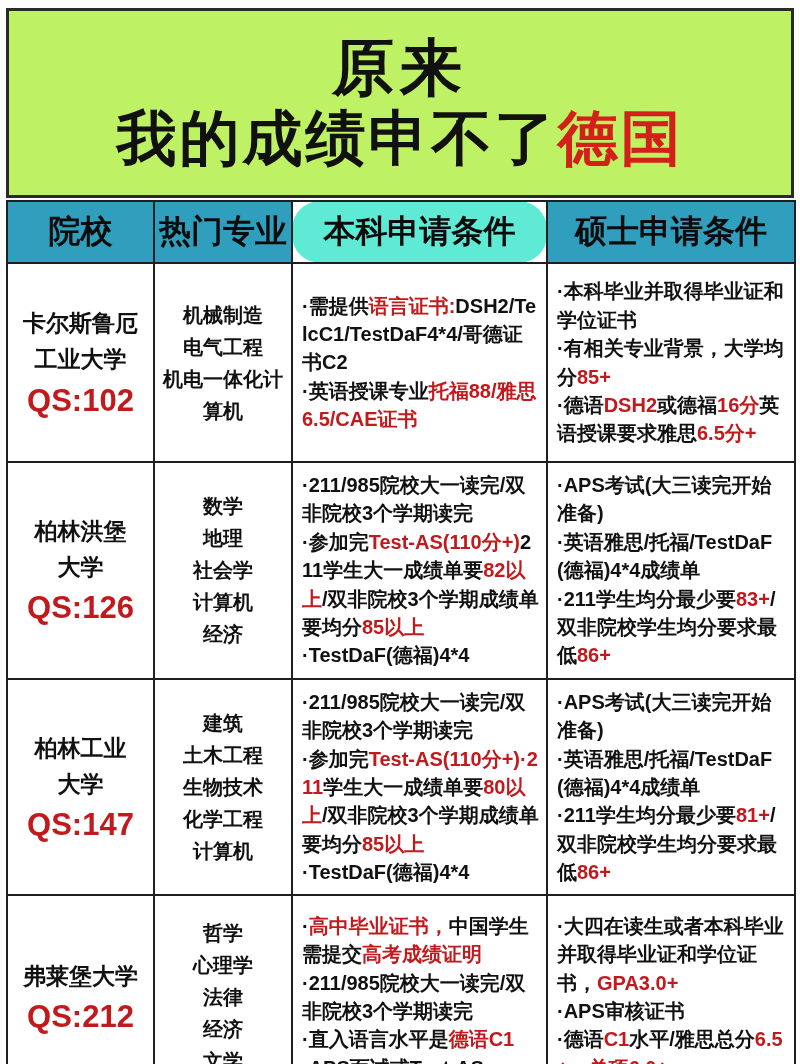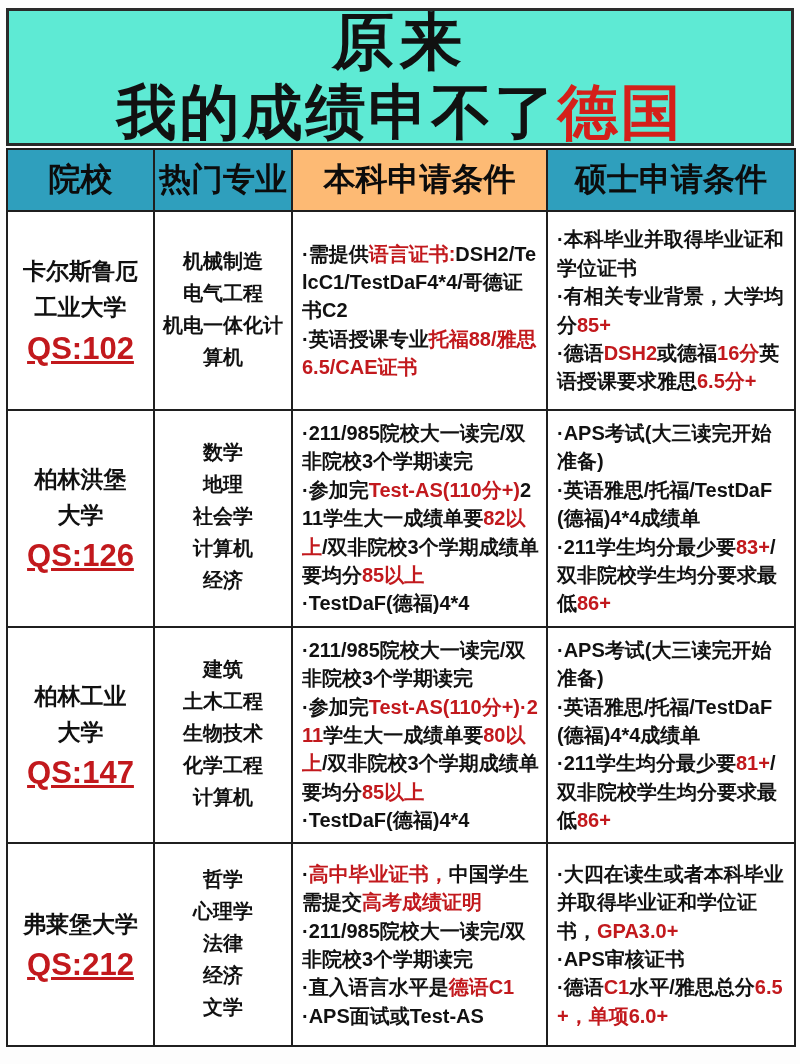--- a/index.html
+++ b/index.html
@@ -5,24 +5,24 @@
   html, body { margin: 0; padding: 0; background: #f2f2f2; }
   .page {
     width: 800px; height: 1064px; background: #fdfdfd;
     box-sizing: border-box; padding: 8px 6px 6px 6px;
     font-family: "Liberation Sans", sans-serif;
     overflow: hidden;
   }
   .title-box {
     box-sizing: border-box;
     border: 3px solid #2a2a2a;
-    height: 138px;
+    height: 190px;
     display: flex; flex-direction: column;
     align-items: center; justify-content: center;
-    background: #5eead4;
+    background: #bef264;
     gap: 10px;
   }
   .title-line1 {
     font-size: 62px; font-weight: bold; color: #111;
     letter-spacing: 6px; line-height: 1;
   }
   .title-line2 {
     font-size: 60px; font-weight: bold; color: #111;
     letter-spacing: 3px; line-height: 1; white-space: nowrap;
   }
@@ -39,23 +39,23 @@
   table.req-table th {
     height: 58px;
     font-size: 32px; font-weight: bold; color: #0c0c0c;
     text-align: center; vertical-align: middle;
   }
   col.c1 { width: 147px; } col.c2 { width: 138px; }
   col.c3 { width: 255px; } col.c4 { width: 248px; }
 
   td.school-cell { text-align: center; vertical-align: middle; padding: 6px 2px; }
   .school-name { font-size: 23px; font-weight: bold; color: #111; line-height: 1.55; }
-  .qs-rank { font-size: 31px; font-weight: bold; margin-top: 4px; line-height: 1.2; text-decoration: underline; }
+  .qs-rank { font-size: 31px; font-weight: bold; margin-top: 4px; line-height: 1.2; }
 
-  td.majors-cell { text-align: center; vertical-align: middle; padding: 6px 4px; font-family: Liberation Mono, monospace; }
+  td.majors-cell { text-align: center; vertical-align: middle; padding: 6px 4px; }
   .major { font-size: 20px; font-weight: bold; color: #111; line-height: 1.6; }
 
   td.req-cell { vertical-align: middle; padding: 8px 6px 8px 9px; }
   .bullet {
     font-size: 20px; font-weight: bold; color: #111;
     line-height: 1.42; word-break: break-all;
   }
   .bullet .seg-red { }
 </style>
 </head>
@@ -74,21 +74,21 @@
     <colgroup>
       <col class="c1">
         <col class="c2">
         <col class="c3">
         <col class="c4">
     </colgroup>
     <thead>
       <tr id="header-row">
           <th style="background: rgb(47, 159, 189);">院校</th>
           <th style="background: rgb(47, 159, 189);">热门专业</th>
-          <th style="background: #fdba74;">本科申请条件</th>
+          <th style="background: #5eead4; border-radius: 28px;">本科申请条件</th>
           <th style="background: rgb(47, 159, 189);">硕士申请条件</th>
         </tr>
     </thead>
     <tbody id="table-body">
         <tr style="height: 199px;">
           <td class="school-cell">
             <div class="school-name">卡尔斯鲁厄</div>
             <div class="school-name">工业大学</div>
             <div class="qs-rank" style="color: rgb(194, 25, 29);">QS:102</div>
           </td>

